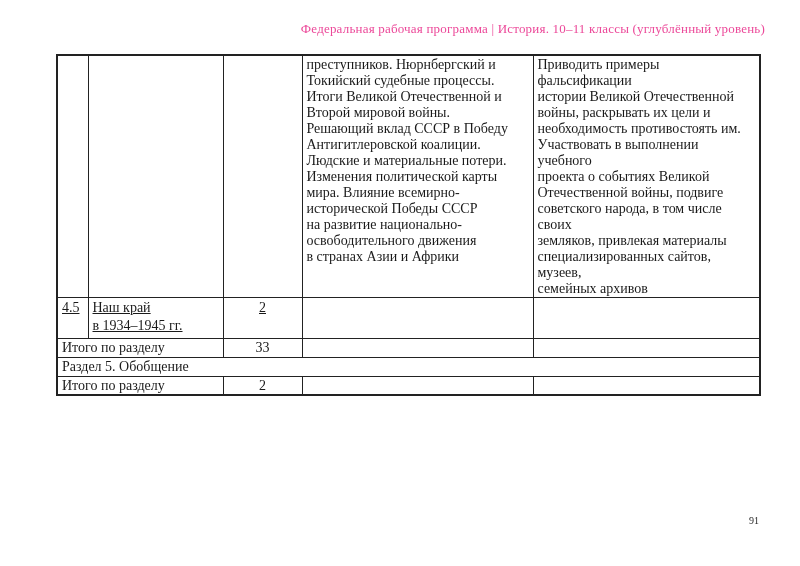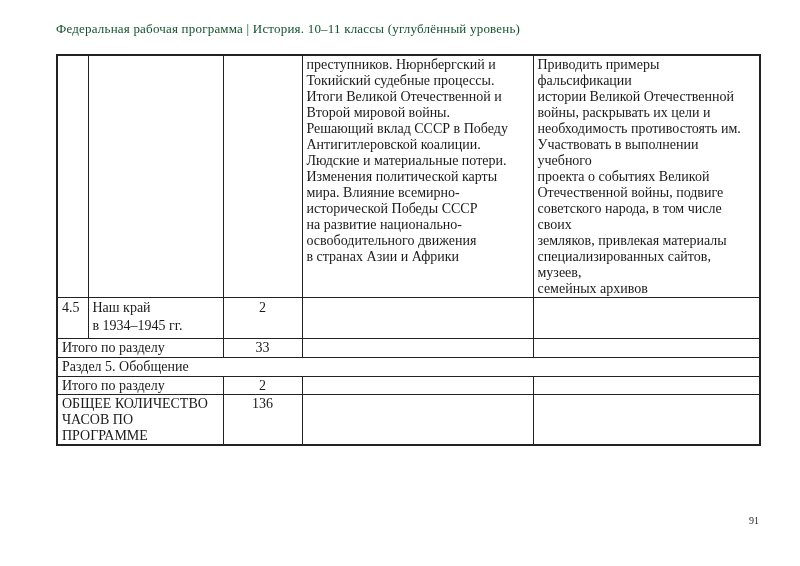--- a/index.html
+++ b/index.html
@@ -13,23 +13,23 @@
   .page {
     position: relative;
     width: 800px; height: 566px;
     background: #ffffff;
   }
   .header {
     position: absolute;
     top: 21px;
     left: 56px;
     width: 709px;
-    text-align: left;
+    text-align: right;
     font-size: 13px;
-    color: #14532d;
+    color: #ec4899;
     letter-spacing: 0.2px;
     white-space: nowrap;
   }
   table.grid {
     position: absolute;
     left: 56px;
     top: 54px;
     width: 703px;
     border-collapse: collapse;
     table-layout: fixed;
@@ -42,21 +42,21 @@
     line-height: 16px;
     padding: 1px 4px 0 4px;
     overflow: hidden;
   }
   td.c-num  { padding-left: 3px; }
   td.c-topic { padding-left: 5px; white-space: pre-line; }
   td.c-hours { text-align: center; }
   td.c-text { padding-left: 6px; white-space: pre-line; line-height: 15.9px; }
   td.c-label { padding-left: 3px; white-space: pre-line; margin-left: 8px; }
   tr.r1 { height: 208px; }
-  tr.r2 { height: 41px; }
+  tr.r2 { height: 41px; text-decoration: underline; }
   tr.r3 { height: 19px; }
   tr.r4 { height: 19px; }
   tr.r5 { height: 97px; }
   tr.r6 { height: 18px; }
   tr.r7 { height: 34px; }
   tr.r2 td, tr.r5 td { line-height: 18px; }
   .pagenum {
     position: absolute;
     top: 515px;
     left: 56px;
@@ -127,25 +127,18 @@
       </tr>
       <tr class="r4">
         <td class="c-label" colspan="5">Раздел 5. Обобщение</td>
       </tr>
       <tr class="r6">
         <td class="c-label" colspan="2">Итого по разделу</td>
         <td class="c-hours">2</td>
         <td class="c-text"></td>
         <td class="c-text"></td>
       </tr>
-      <tr class="r7">
-        <td class="c-label" colspan="2">ОБЩЕЕ КОЛИЧЕСТВО
-ЧАСОВ ПО ПРОГРАММЕ</td>
-        <td class="c-hours">136</td>
-        <td class="c-text"></td>
-        <td class="c-text"></td>
-      </tr>
     </tbody>
   </table>
 
   <div class="pagenum">91</div>
 
 </div>
 
 </body></html>

